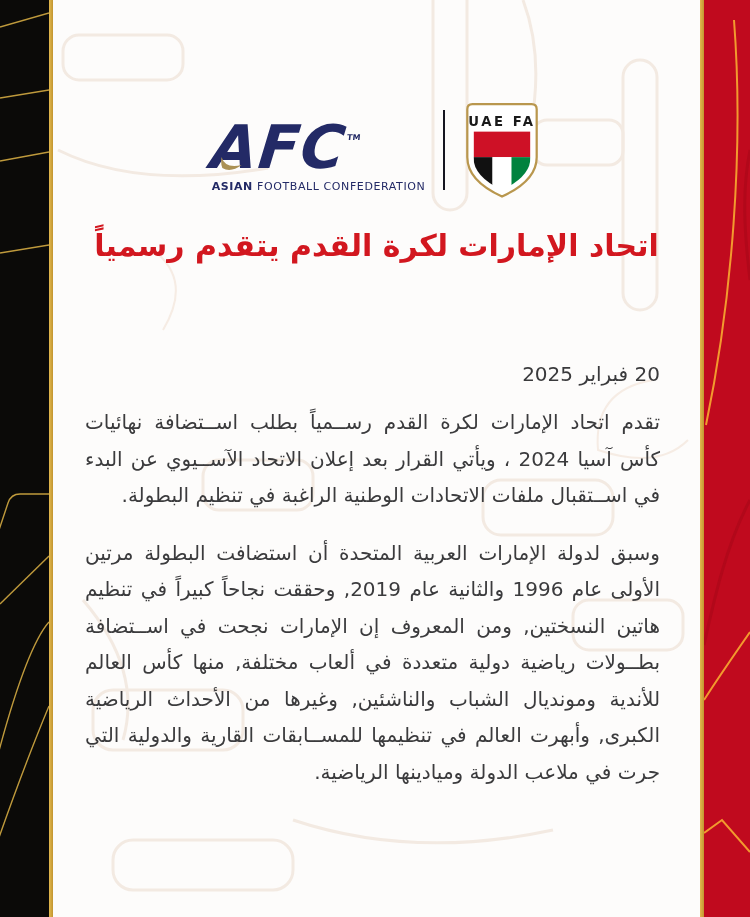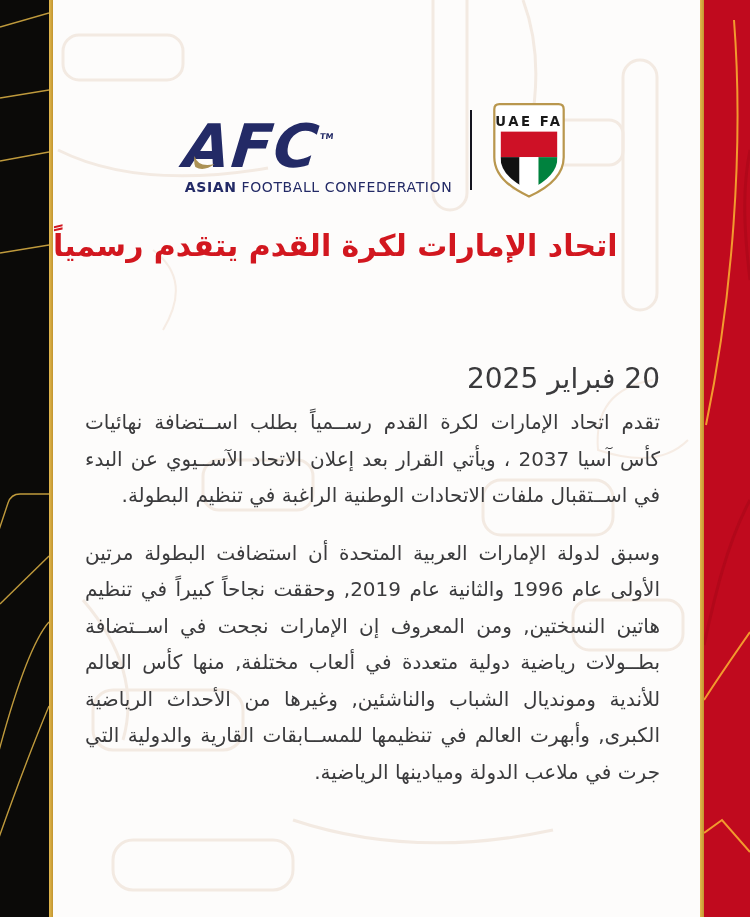--- a/index.html
+++ b/index.html
@@ -21,31 +21,31 @@
   .watermark{position:absolute;left:53px;top:0;width:647px;height:917px;pointer-events:none;}
 
   
   .logos-row{position:absolute;left:53px;top:100px;width:647px;display:flex;
        justify-content:center;align-items:center;gap:18px;}
   .afc-logo{position:relative;text-align:left;}
   .afc-wordmark{position:relative;display:inline-block;font-weight:bold;font-style:italic;
        font-size:60px;line-height:62px;letter-spacing:1px;color:#232a66;transform:skewX(-6deg);}
   .afc-tm{font-size:8px;font-style:normal;vertical-align:28px;letter-spacing:0;}
   .afc-crescent{position:absolute;left:10px;bottom:6px;}
-  .afc-tagline{margin-top:2px;font-size:14px;letter-spacing:.6px;color:#232a66;white-space:nowrap;}
+  .afc-tagline{margin-top:2px;font-size:11px;letter-spacing:.6px;color:#232a66;white-space:nowrap;}
   .afc-tagline .b{font-weight:bold;}
   .logo-separator{width:2px;height:80px;background:#15151f;}
 
   
-  .headline{position:absolute;left:53px;top:222px;width:647px;text-align:left;direction:rtl;
+  .headline{position:absolute;left:53px;top:222px;width:647px;text-align:center;direction:rtl;
        font-weight:bold;font-size:30px;line-height:48px;color:#d2171f;}
 
   
   .date-line{position:absolute;left:85px;top:362px;width:575px;direction:rtl;text-align:right;
-       font-size:28px;color:#3a3a3c;}
+       font-size:20px;color:#3a3a3c;}
   .body-text{position:absolute;left:85px;top:404px;width:575px;direction:rtl;
        font-size:20px;line-height:36.5px;color:#3b3b3d;text-align:justify;}
   .body-text p{margin:0 0 21px 0;}
 </style>
 </head>
 <body>
 
 <div class="page">
 
   <div class="sidebar-left">
@@ -131,17 +131,17 @@
     </svg>
   </div>
 
   <div class="headline">
     <div>اتحاد الإمارات لكرة القدم يتقدم رسمياً</div>
   </div>
 
   <div class="date-line">20 فبراير 2025</div>
 
   <div class="body-text">
-    <p>تقدم اتحاد الإمارات لكرة القدم  رســمياً بطلب اســتضافة نهائيات كأس آسيا 2037 ، ويأتي القرار بعد إعلان الاتحاد الآســيوي عن البدء في اســتقبال ملفات الاتحادات الوطنية الراغبة في تنظيم البطولة.</p>
+    <p>تقدم اتحاد الإمارات لكرة القدم  رســمياً بطلب اســتضافة نهائيات كأس آسيا 2024 ، ويأتي القرار بعد إعلان الاتحاد الآســيوي عن البدء في اســتقبال ملفات الاتحادات الوطنية الراغبة في تنظيم البطولة.</p>
     <p>وسبق لدولة الإمارات العربية المتحدة أن استضافت البطولة مرتين الأولى عام 1996 والثانية عام 2019, وحققت نجاحاً كبيراً في تنظيم هاتين النسختين, ومن المعروف إن الإمارات نجحت في اســتضافة بطــولات رياضية دولية متعددة في ألعاب مختلفة, منها كأس العالم للأندية ومونديال الشباب والناشئين, وغيرها من الأحداث الرياضية الكبرى, وأبهرت العالم في تنظيمها للمســابقات القارية والدولية التي جرت في ملاعب الدولة وميادينها الرياضية.</p>
   </div>
 
 </div>
 
 </body></html>

